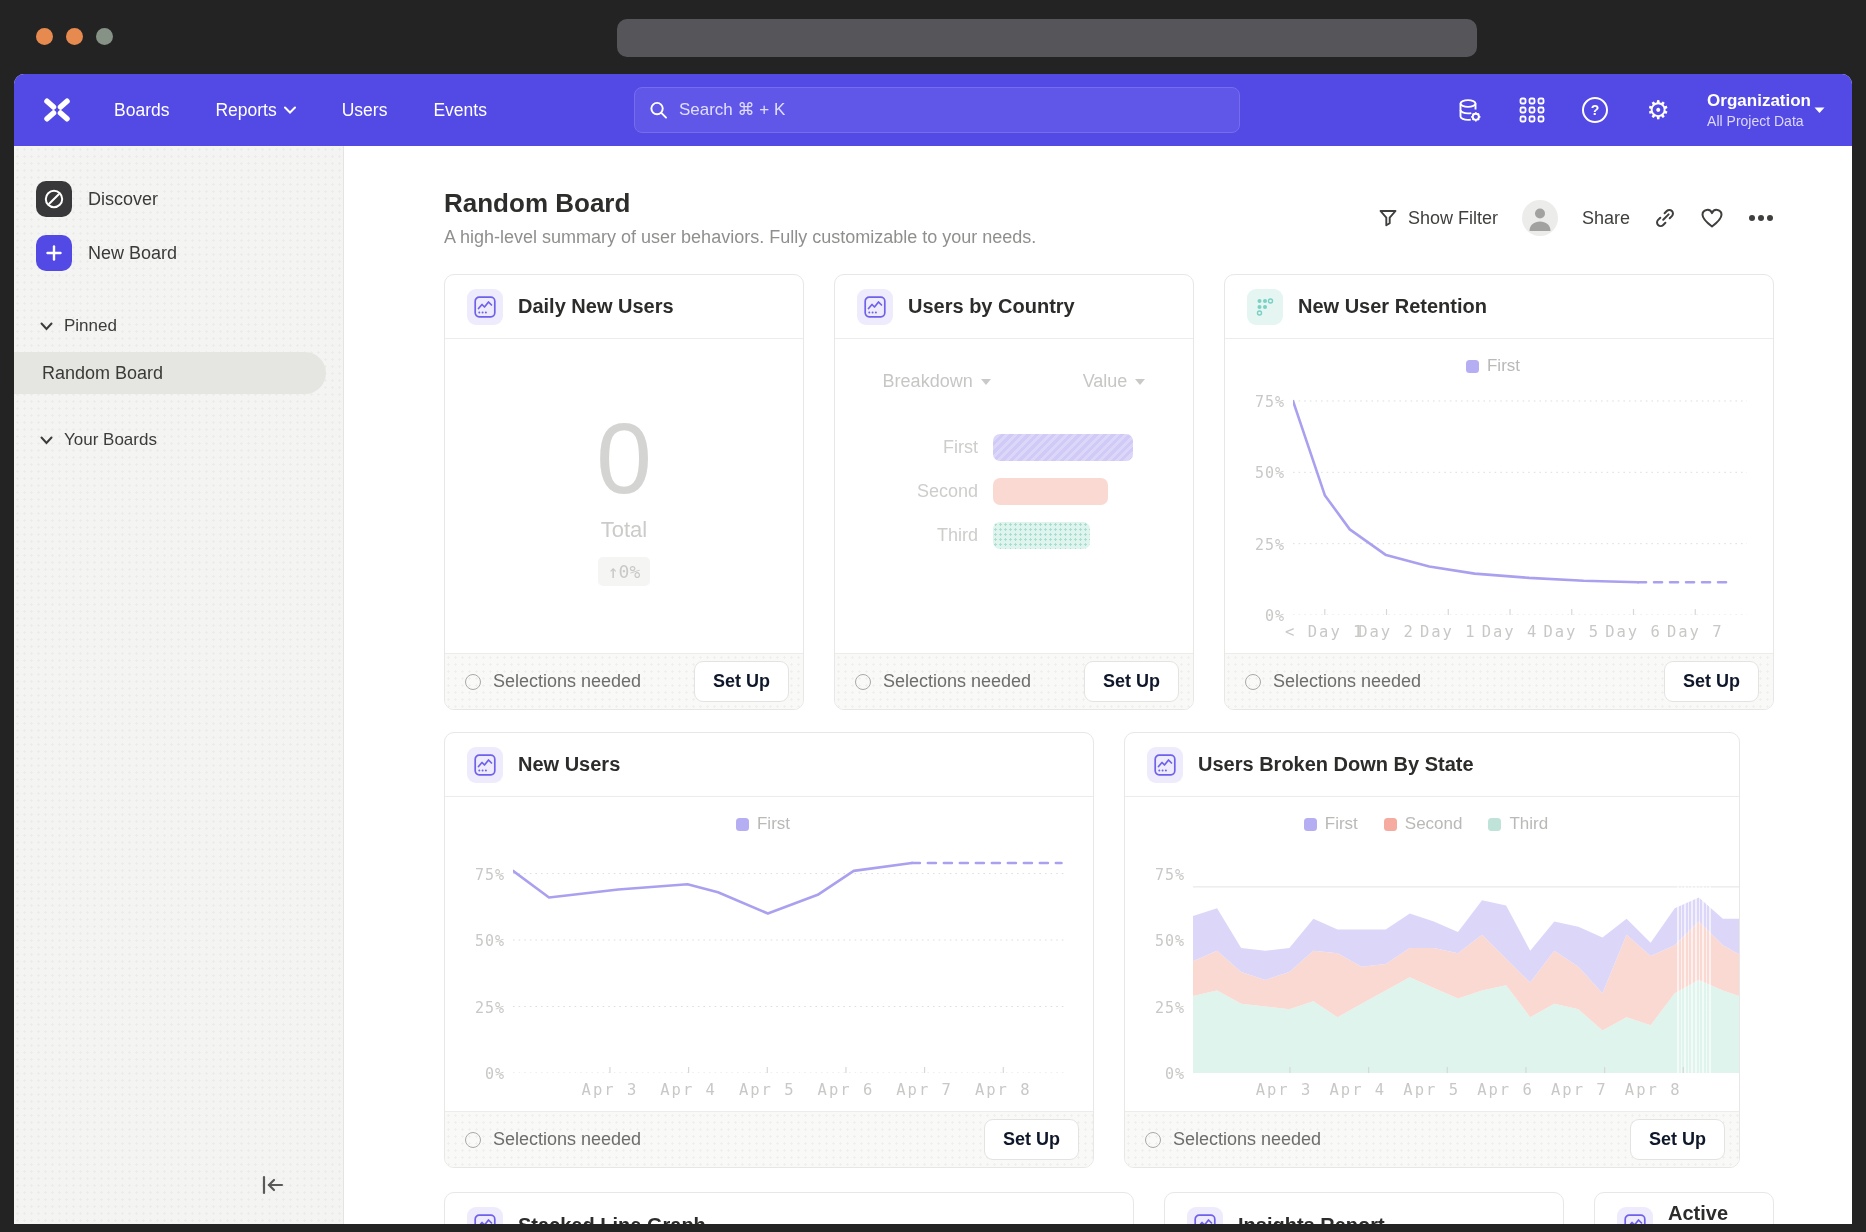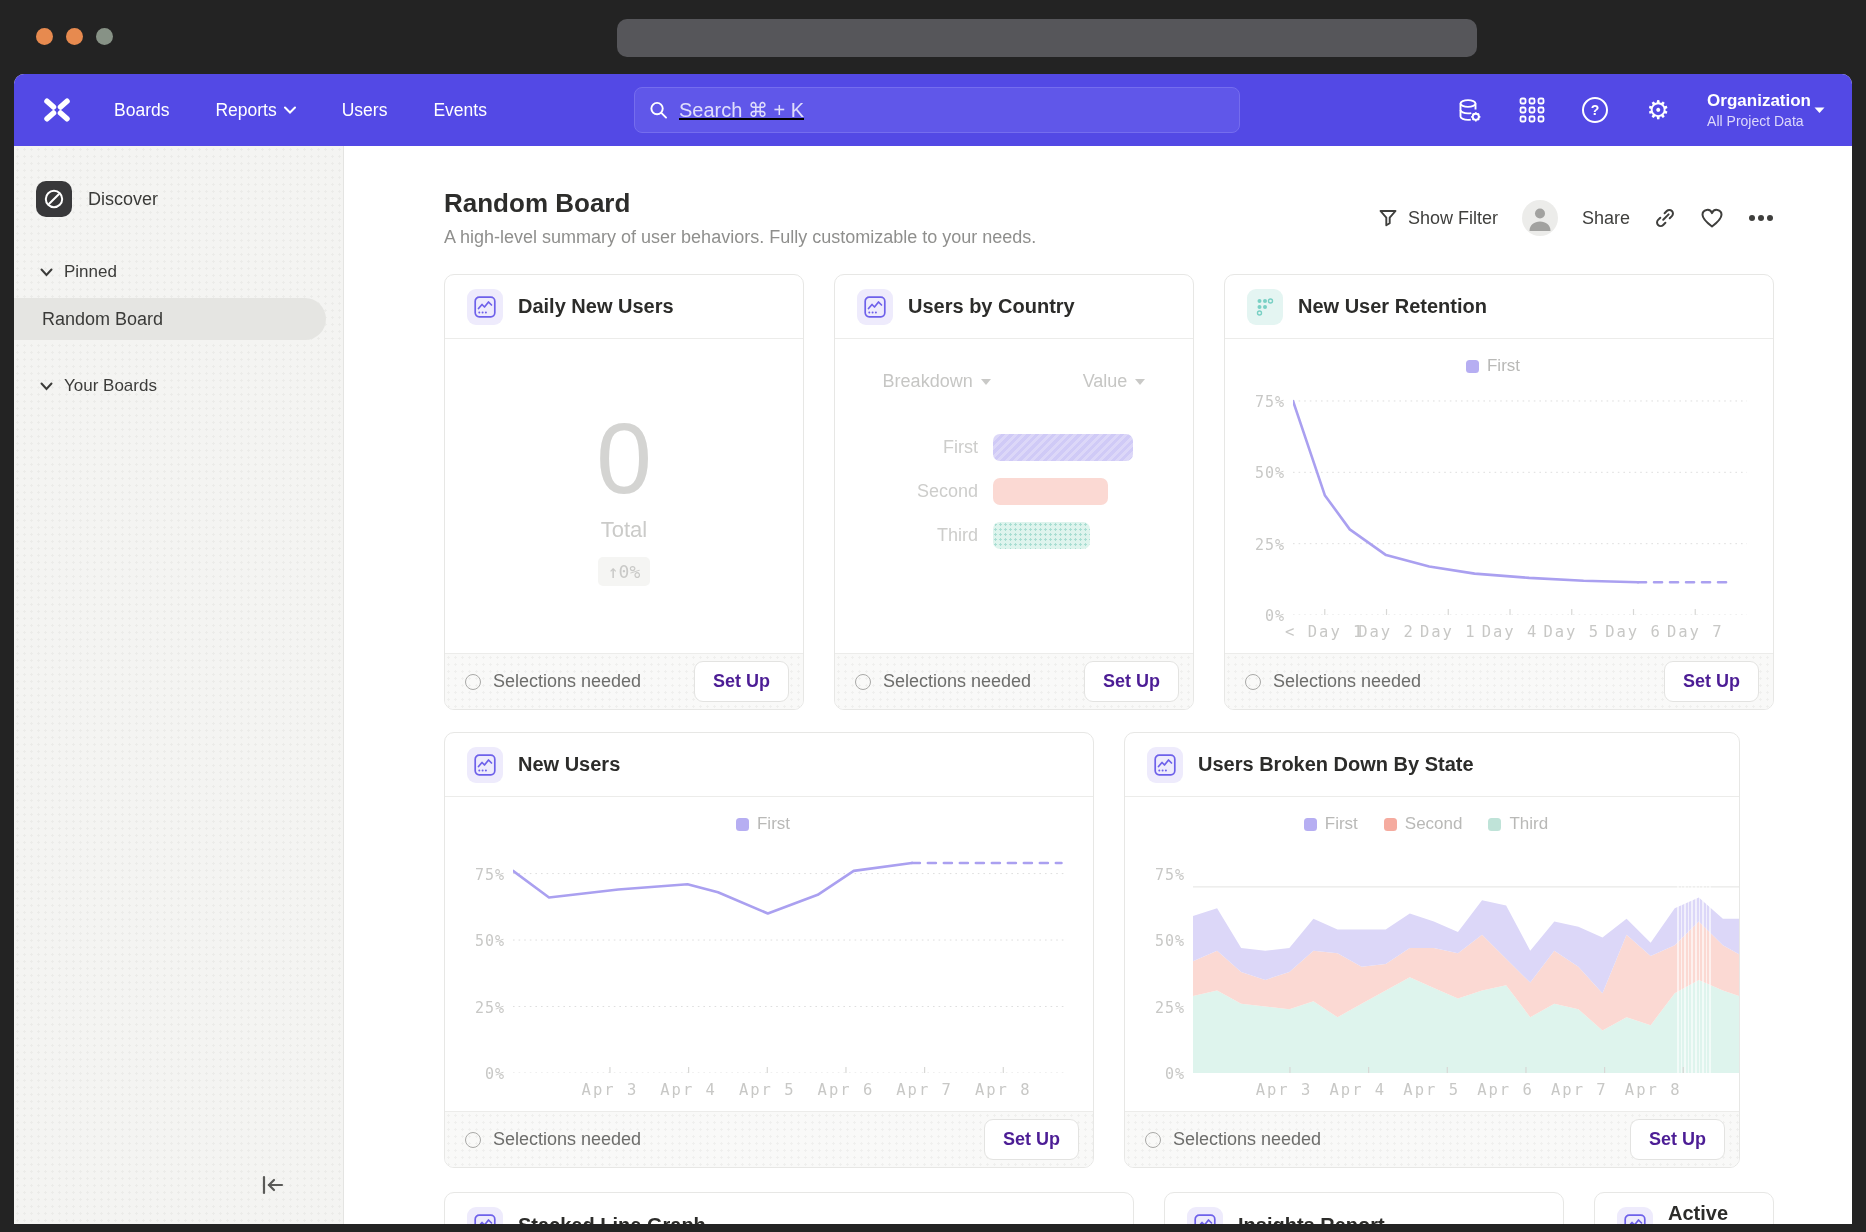--- a/index.html
+++ b/index.html
@@ -13,21 +13,21 @@
   .traffic span { width:17px; height:17px; border-radius:50%; display:block; }
   .urlpill { position:absolute; left:617px; top:19px; width:860px; height:38px; background:#56565a; border-radius:10px; }
   .window { position:absolute; left:14px; right:14px; top:74px; bottom:8px; background:#fff; border-radius:10px 10px 0 0; overflow:hidden; display:flex; flex-direction:column; }
 
   
   .nav { height:72px; background:#5349e5; display:flex; align-items:center; padding:0 26px 0 28px; position:relative; flex:none; color:#fff; }
   .nav-logo { width:30px; height:30px; margin-right:42px; flex:none; }
   .nav-items { display:flex; gap:46px; align-items:center; }
   .nav-item { font-size:17.5px; font-weight:500; color:#fff; display:flex; align-items:center; gap:7px; cursor:pointer; }
   .search { position:absolute; left:620px; top:13px; width:606px; height:46px; background:#6057e9; border:1px solid #756dee; border-radius:8px; display:flex; align-items:center; padding:0 14px; gap:11px; }
-  .search input { background:transparent; border:none; outline:none; color:#000000; font-size:20px; width:100%; font-family:inherit;text-decoration:underline; }
+  .search input { background:transparent; border:none; outline:none; color:#86efac; font-size:17px; width:100%; font-family:inherit; }
   .search input::placeholder { color:rgba(255,255,255,0.8); }
   .nav-right { margin-left:auto; display:flex; align-items:center; gap:35px; }
   .nav-ic { width:28px; height:28px; display:flex; align-items:center; justify-content:center; cursor:pointer; }
   .help-circle { width:26px; height:26px; border:2px solid #fff; border-radius:50%; display:flex; align-items:center; justify-content:center; font-size:14px; font-weight:700; color:#fff; }
   .gear-glyph { font-size:26px; line-height:1; color:#fff; font-family:"DejaVu Sans",sans-serif; }
   .org { display:flex; align-items:center; gap:2px; cursor:pointer; }
   .org-name { font-size:17px; font-weight:700; }
   .org-sub { font-size:14px; color:#ddd9fb; margin-top:2px; }
 
   
@@ -61,21 +61,21 @@
   .card.cut { height:120px; }
   .card-header { height:64px; flex:none; display:flex; align-items:center; gap:15px; padding:0 22px; border-bottom:1px solid #ececea; }
   .card.cut .card-header { border-bottom:none; }
   .chart-ic { width:36px; height:36px; border-radius:9px; background:#eeebfc; display:flex; align-items:center; justify-content:center; flex:none; }
   .chart-ic.teal { background:#e4f5f2; }
   .card-title { font-size:20px; font-weight:700; color:#2c2c2a; }
   .card-body { flex:1; position:relative; min-height:0; display:flex; flex-direction:column; }
   .card-footer { height:56px; flex:none; background-color:#f9f9f8; border-top:1px solid #ececea; display:flex; align-items:center; padding:0 14px 0 20px; gap:12px; }
   .status-circle { width:16px; height:16px; border:1.5px solid #a9a9a7; border-radius:50%; flex:none; }
   .status-text { font-size:18px; color:#6d6d6b; }
-  .setup-btn { margin-left:auto; background:#fff; border:1px solid #e3e3e1; border-radius:9px; padding:9px 18px; font-size:18px; font-weight:700; color:#4c1d95; cursor:pointer; font-family:inherit; }
+  .setup-btn { margin-left:auto; background:#fff; border:1px solid #e3e3e1; border-radius:9px; padding:9px 18px; font-size:18px; font-weight:700; color:#0f172a; cursor:pointer; font-family:inherit; }
 
   
   .metric-body { align-items:center; justify-content:center; display:flex; flex-direction:column; gap:4px; }
   .metric-value { font-size:100px; color:#d4d4d2; line-height:1.05; }
   .metric-label { font-size:22px; color:#cbcbc9; margin-top:2px; }
   .metric-delta { margin-top:10px; font-family:"DejaVu Sans Mono",monospace; font-size:18px; color:#c9c9c7; background:#f5f5f3; border-radius:5px; padding:4px 10px; }
 
   
   .country-cols { display:flex; justify-content:center; gap:92px; margin-top:32px; }
   .col-dd { display:flex; align-items:center; gap:8px; font-size:18px; color:#c6c6c4; cursor:pointer; }
@@ -209,20 +209,31 @@
       <aside class="sidebar dots-tx">
         <div class="side-row">
           <span class="side-ic dark">
             <svg width="22" height="22" viewBox="0 0 22 22" fill="none" stroke="#fff" stroke-width="2">
               <circle cx="11" cy="11" r="8.2"></circle>
                 <line x1="6.2" y1="15.8" x2="15.8" y2="6.2" stroke-linecap="round"></line>
             </svg>
           </span>
           <span class="side-label">Discover</span>
         </div>
+        <div class="side-row">
+          <span class="side-ic purple">
+            <svg width="20" height="20" viewBox="0 0 20 20">
+                <g stroke="#fff" stroke-width="2.4" stroke-linecap="round">
+                  <line x1="10" y1="3.5" x2="10" y2="16.5"></line>
+                  <line x1="3.5" y1="10" x2="16.5" y2="10"></line>
+                </g>
+              </svg>
+          </span>
+          <span class="side-label">New Board</span>
+        </div>
 
         <div class="side-section">
           <svg width="13" height="9" viewBox="0 0 13 9">
               <polyline points="1.5,1.5 6.5,7 11.5,1.5" fill="none" stroke="#3c3c3a" stroke-width="2" stroke-linecap="round"></polyline>
             </svg>
           <span>Pinned</span>
         </div>
         <div class="side-pill">
           <span>Random Board</span>
         </div>

